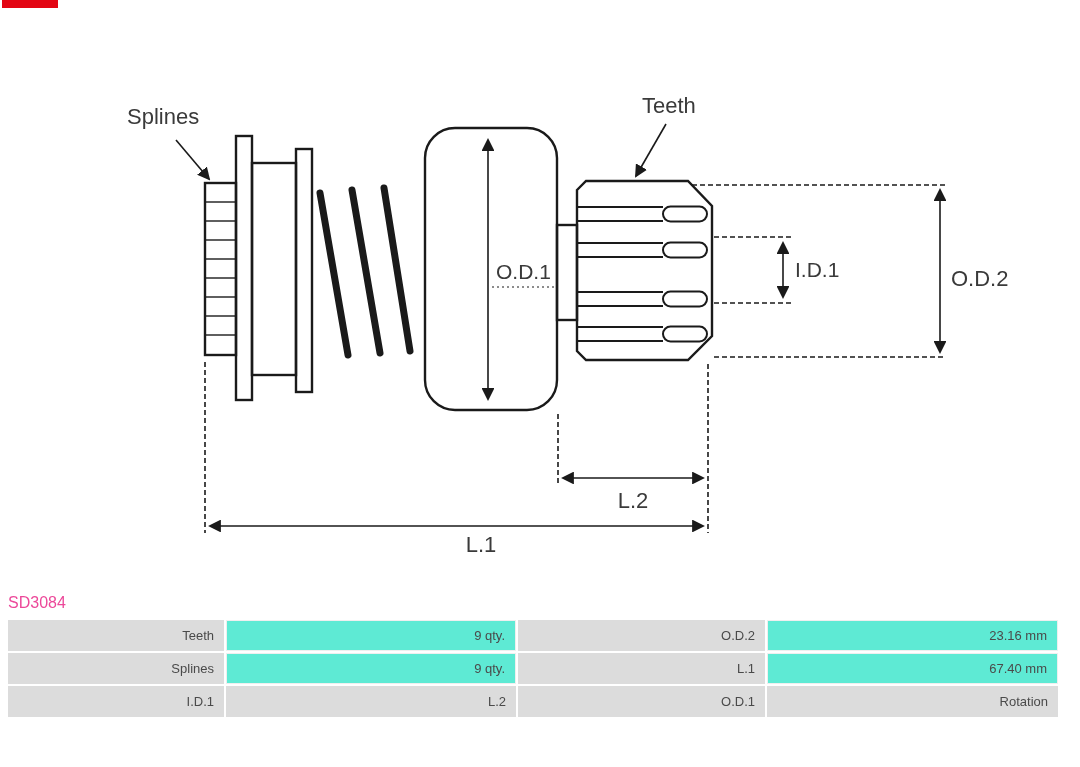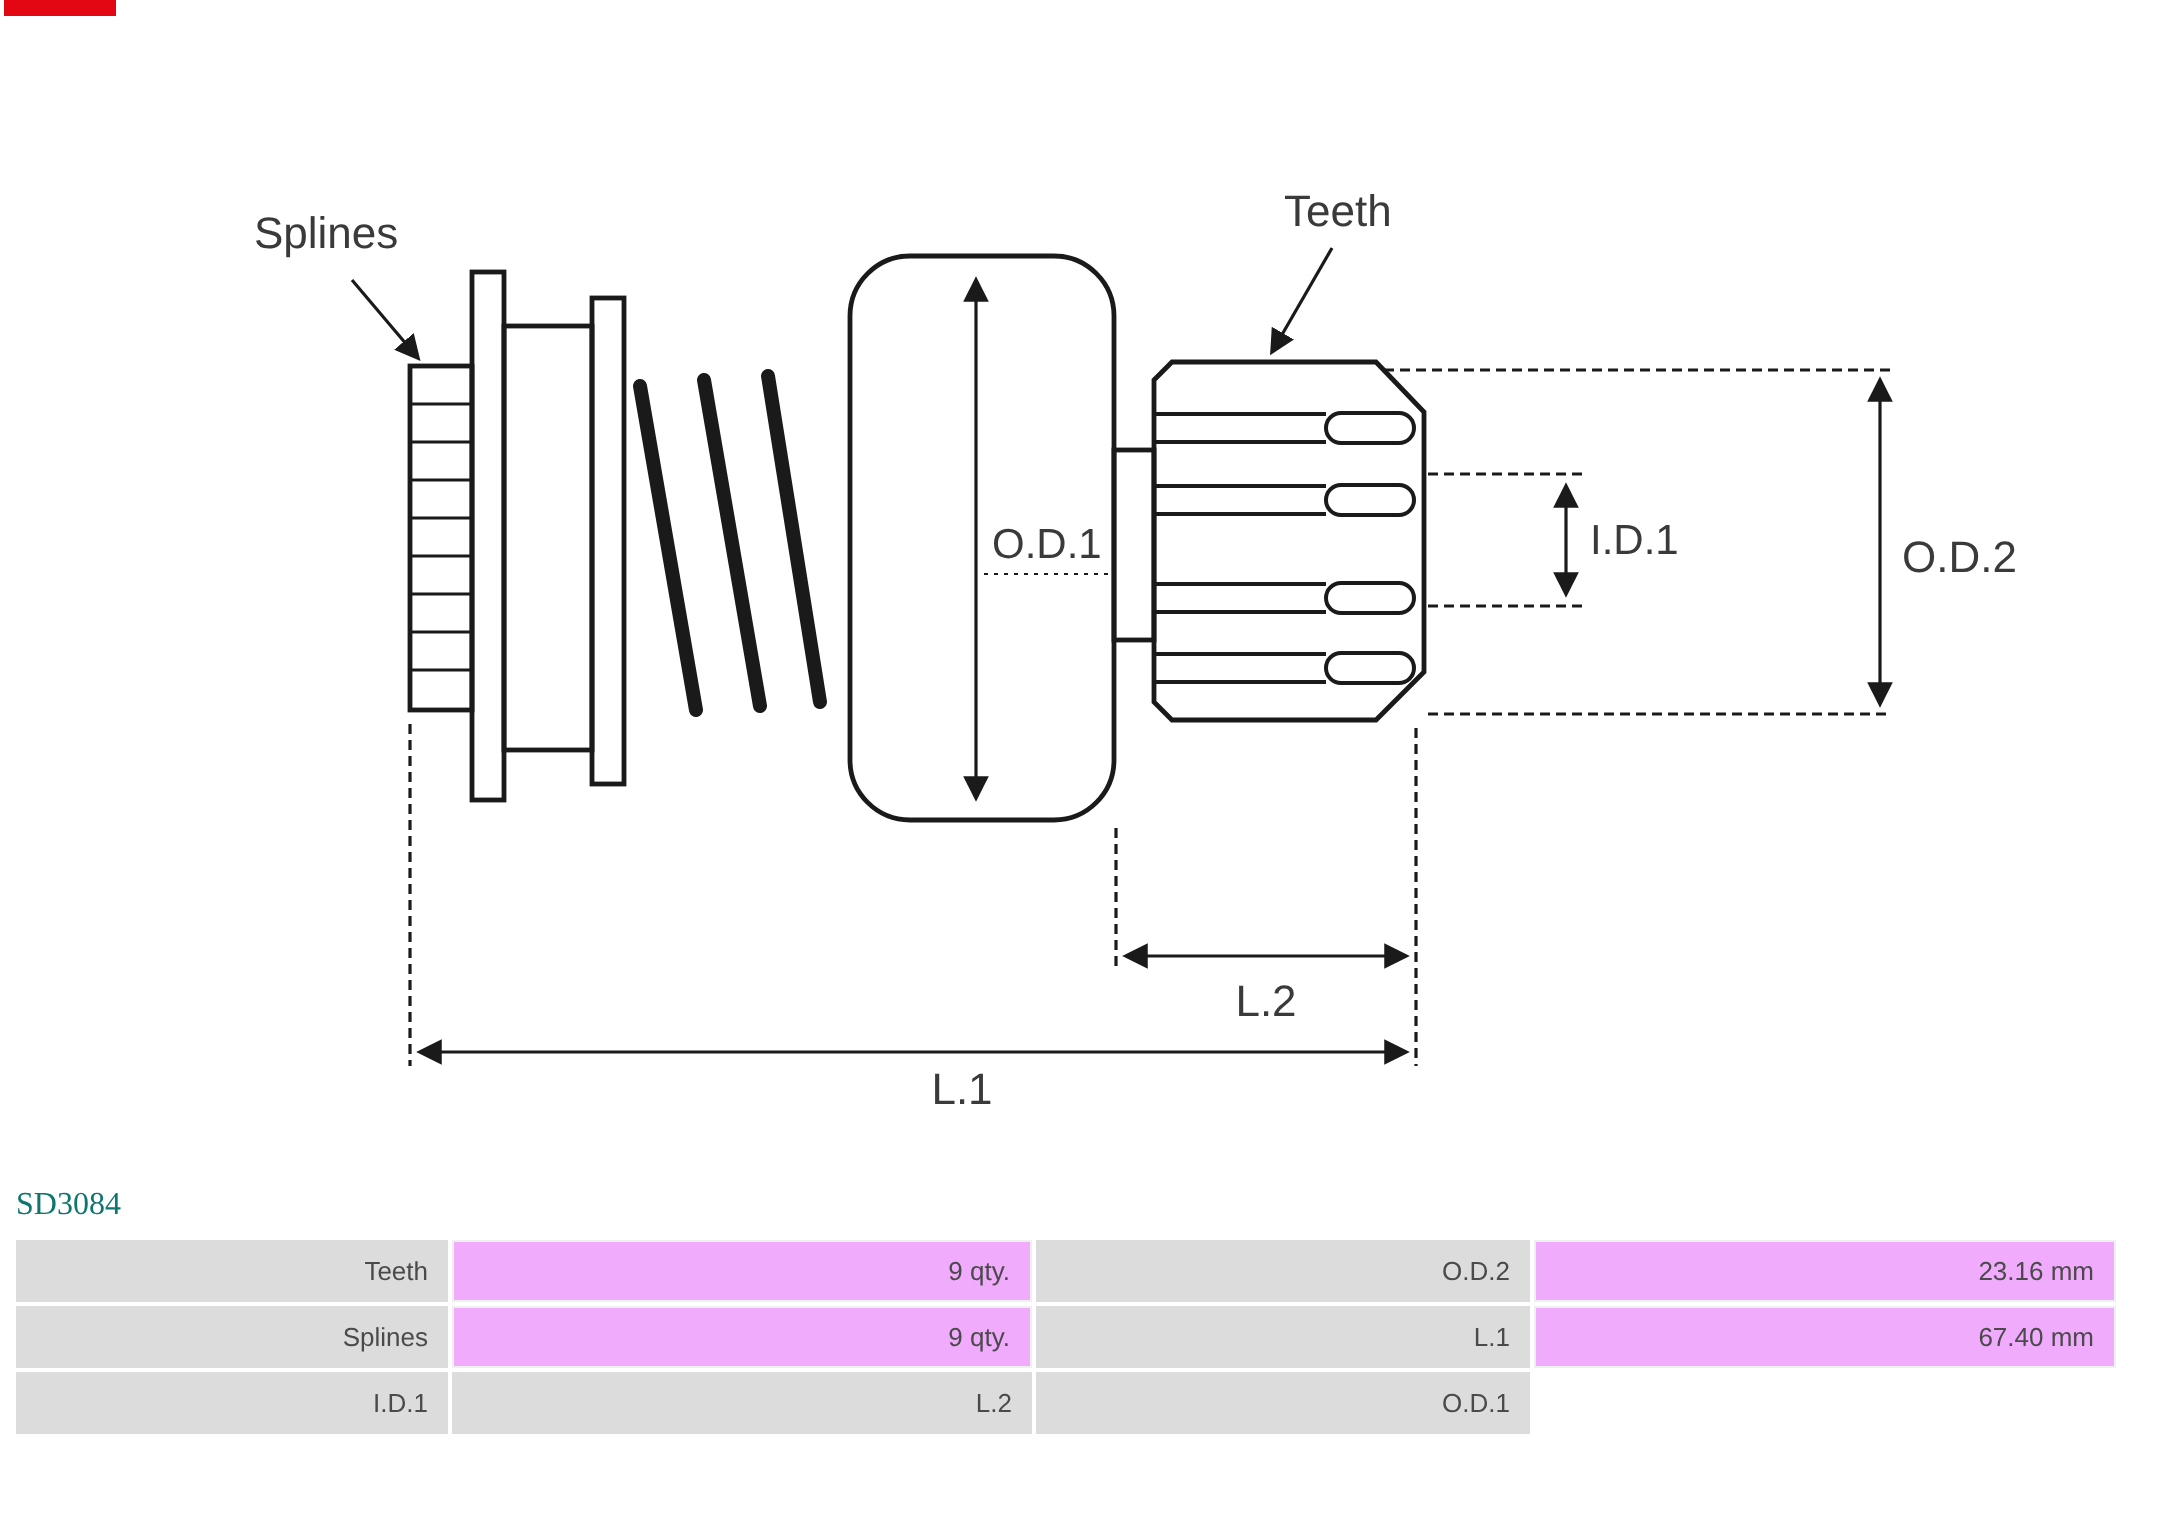--- a/index.html
+++ b/index.html
@@ -14,38 +14,37 @@
     position:absolute; top:0; left:2px;
     width:56px; height:8px;
     background:#e30613;
   }
   .drawing { display:block; }
   .drawing text { fill:#3a3a3a; font-size:22px; }
   .drawing text.dim { font-size:21px; }
   .part-number {
     margin:6px 0 8px 8px;
     font-size:16px;
-    color:#0f766e;
-    font-family:Liberation Serif, serif;
+    color:#ec4899;
   }
   .specs {
     margin-left:8px;
     width:1050px;
     display:grid;
     grid-template-columns:216px 290px 247px 291px;
     gap:2px;
   }
   .cell {
     height:31px;
     display:flex; align-items:center; justify-content:flex-end;
     padding-right:10px; box-sizing:border-box;
     font-size:13px; color:#4a4a4a;
   }
   .cell.label { background:#dcdcdc; }
-  .cell.value { background:#f0abfc; border:1px solid #efefef; }
+  .cell.value { background:#5eead4; border:1px solid #efefef; }
 </style>
 </head>
 <body>
 
 <div class="logo"></div>
 
 <svg class="drawing" width="1080" height="588" viewBox="0 0 1080 588" xmlns="http://www.w3.org/2000/svg">
   <defs>
     <marker id="arrow" viewBox="0 0 10 10" refX="8.5" refY="5" markerWidth="8" markerHeight="8" orient="auto-start-reverse">
       <path d="M0,0 L10,5 L0,10 Z" fill="#1a1a1a"></path>
@@ -140,13 +139,14 @@
 
   <div class="cell label">Splines</div>
   <div class="cell value">9 qty.</div>
   <div class="cell label">L.1</div>
   <div class="cell value">67.40 mm</div>
 
   <div class="cell label">I.D.1</div>
   <div class="cell label">L.2</div>
 
   <div class="cell label">O.D.1</div>
+  <div class="cell label">Rotation</div>
 </div>
 
 </body></html>

